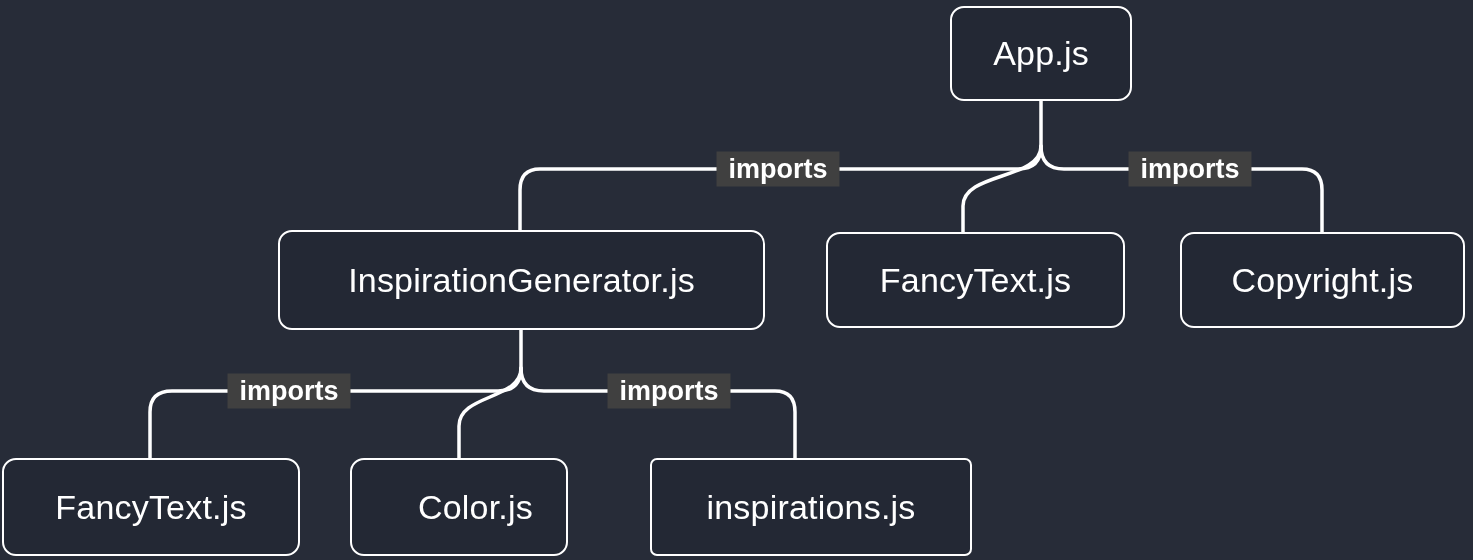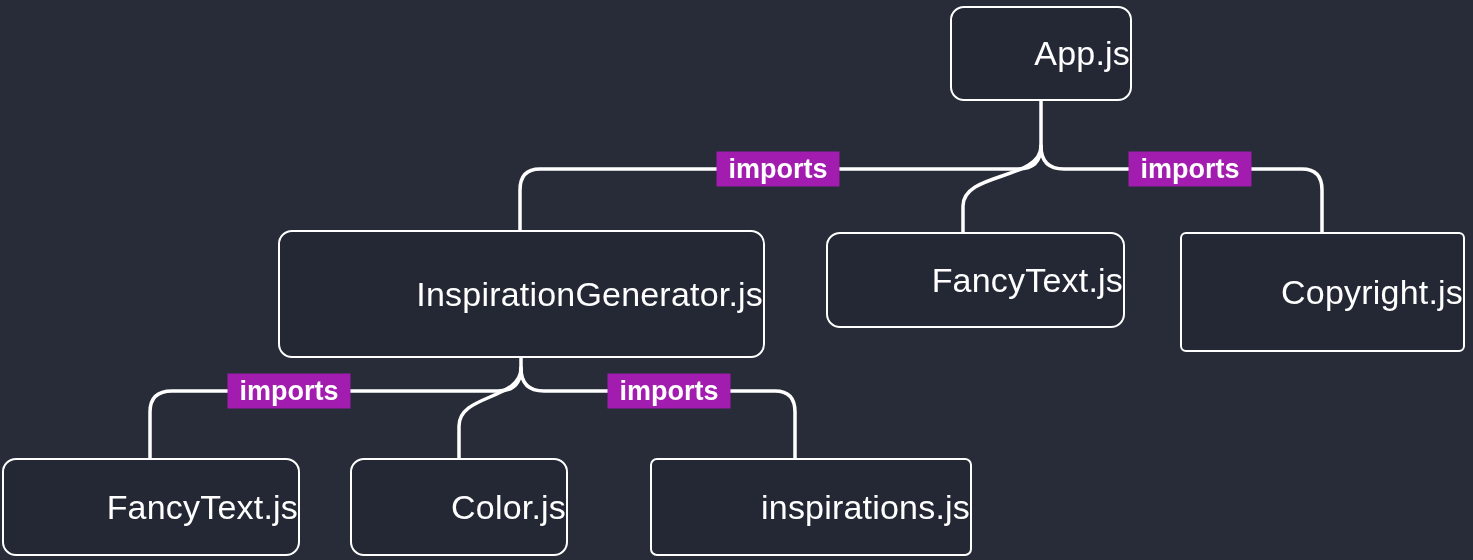--- a/index.html
+++ b/index.html
@@ -27,41 +27,41 @@
     fill: none;
     stroke: #ffffff;
     stroke-width: 3.5;
     stroke-linecap: round;
   }
   .node {
     position: absolute;
     box-sizing: border-box;
     display: flex;
     align-items: center;
-    justify-content: flex-end;
+    justify-content: center;
     background: #232834;
     border: 2.5px solid #ffffff;
     border-radius: 14px;
     color: #ffffff;
     font-size: 34px;
     font-weight: 500;
     letter-spacing: 0.2px;
     white-space: nowrap;
   }
   .node-app                  { left: 950px;  top: 6px;   width: 182px; height: 95px; }
-  .node-inspiration-generator{ left: 278px;  top: 230px; width: 487px; height: 128px; }
+  .node-inspiration-generator{ left: 278px;  top: 230px; width: 487px; height: 100px; }
   .node-fancy-text-top       { left: 826px;  top: 232px; width: 299px; height: 96px; }
-  .node-copyright            { left: 1180px; top: 232px; width: 285px; height: 120px; border-radius: 6px; }
+  .node-copyright            { left: 1180px; top: 232px; width: 285px; height: 96px; }
   .node-fancy-text-bottom    { left: 2px;    top: 458px; width: 298px; height: 98px; }
   .node-color                { left: 350px;  top: 458px; width: 218px; height: 98px; padding-left: 33px; }
   .node-inspirations         { left: 650px;  top: 458px; width: 322px; height: 98px; border-radius: 7px; }
   .edge-label {
     position: absolute;
     transform: translate(-50%, -50%);
-    background: #a21caf;
+    background: #404040;
     color: #ffffff;
     font-size: 27px;
     font-weight: 700;
     padding: 2px 12px;
     white-space: nowrap;
   }
   .edge-label-1 { left: 778px;  top: 169px; }
   .edge-label-2 { left: 1190px; top: 169px; }
   .edge-label-3 { left: 289px;  top: 391px; }
   .edge-label-4 { left: 669px;  top: 391px; }

